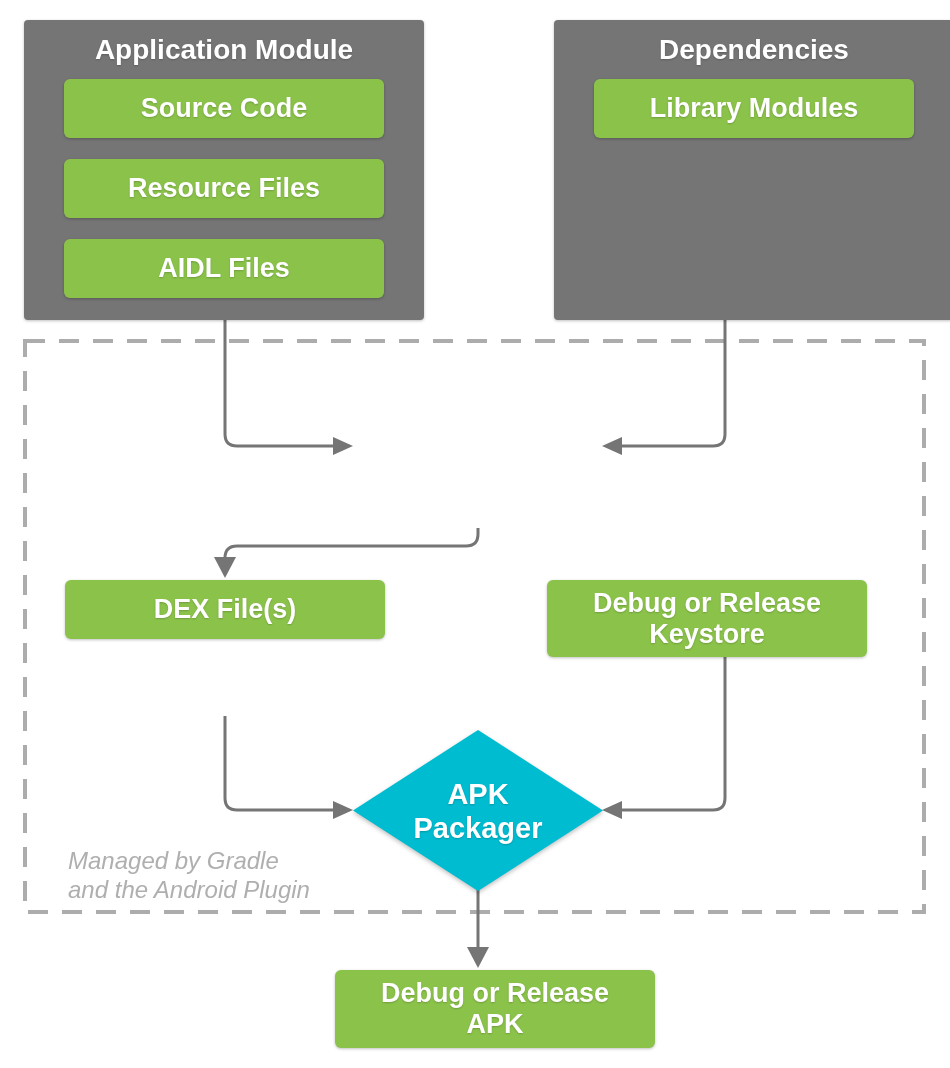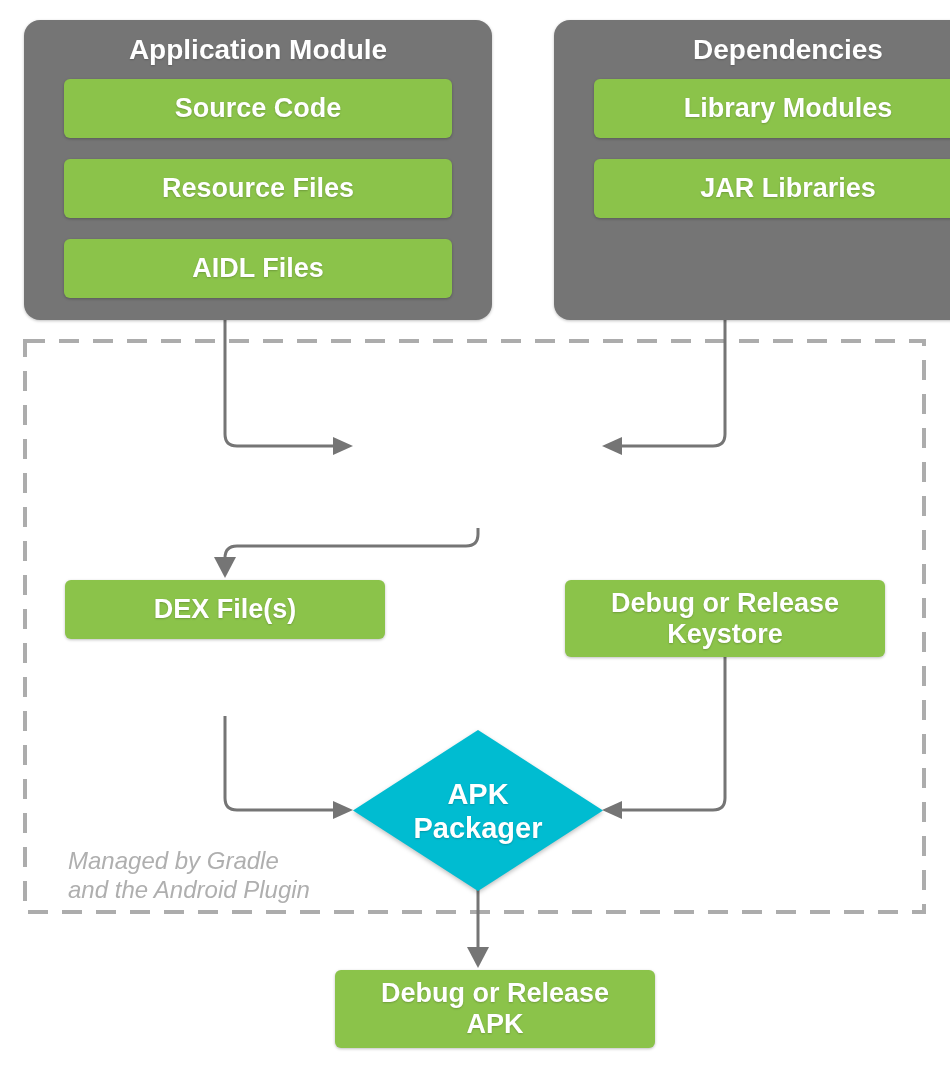--- a/index.html
+++ b/index.html
@@ -25,23 +25,23 @@
   }
   .conn {
     fill: none;
     stroke: var(--connector-gray, #757575);
     stroke-width: 3;
   }
   .arrowhead { fill: var(--connector-gray, #757575); stroke: none; }
 
   .panel {
     position: absolute;
-    width: 468px; height: 300px;
+    width: 400px; height: 300px;
     background: var(--panel-gray, #757575);
-    border-radius: 16px;
+    border-radius: 4px;
     box-shadow: 0 1px 3px rgba(0,0,0,0.25);
     z-index: 2;
   }
   .panel-title {
     height: 59px;
     display: flex; align-items: center; justify-content: center;
     color: #ffffff;
     font-size: 28px; font-weight: bold;
     text-shadow: 0 1px 2px rgba(0,0,0,0.2);
   }
@@ -137,28 +137,27 @@
   <div class="panel" style="left:24px; top:20px;">
     <div class="panel-title">Application Module</div>
     <div class="green-box">Source Code</div>
     <div class="green-box">Resource Files</div>
     <div class="green-box">AIDL Files</div>
   </div>
 
   <div class="panel" style="left:526px; top:20px;margin-left:28px;">
     <div class="panel-title">Dependencies</div>
     <div class="green-box">Library Modules</div>
-    <div class="green-box">JAR Libraries</div>
   </div>
 
 
   <div class="green-box free pad10" style="left:65px; top:580px; width:320px; height:59px;">DEX File(s)</div>
 
 
-  <div class="green-box free pad40" style="left:565px; top:580px; width:320px; height:77px;">Debug or Release Keystore</div>
+  <div class="green-box free pad40" style="left:547px; top:580px; width:320px; height:77px;">Debug or Release Keystore</div>
 
   <div class="diamond-wrap" style="left:353px; top:730px;">
     <div class="diamond">
       <span class="label">APK Packager</span>
     </div>
   </div>
 
   <div class="note">
     <div>Managed by Gradle</div>
     <div>and the Android Plugin</div>

